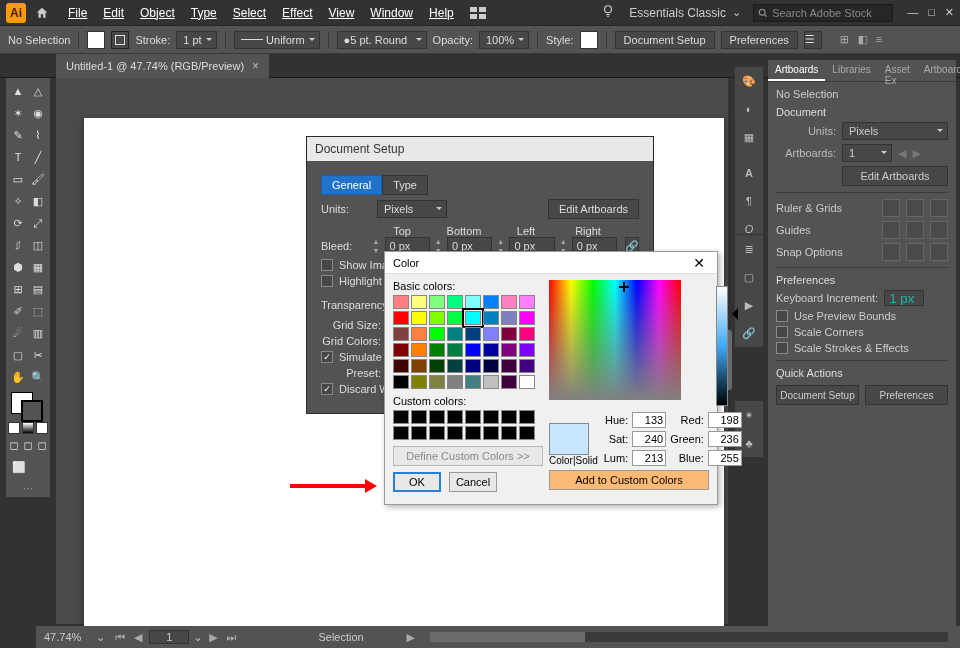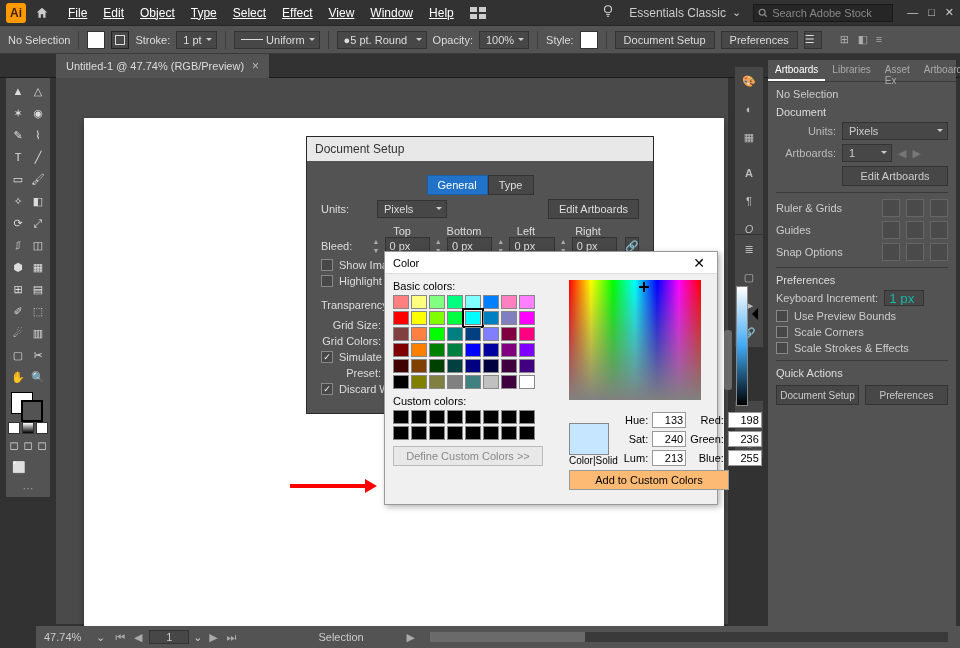--- a/index.html
+++ b/index.html
@@ -88,21 +88,21 @@
 .status .nb { width:14px; height:14px; display:flex;align-items:center;justify-content:center;color:#aaa;}
 .status .pg { width:40px; height:14px; background:#474747; border:1px solid #333; text-align:center;}
 .status .seltxt { margin-left:80px;}
 .status .scroll { flex:1; margin:0 12px; height:10px; background:#3a3a3a; position:relative;}
 .status .thumb { position:absolute; left:0; width:30%; height:100%; background:#6a6a6a;}
 
 
 .dlg-docsetup { position:absolute; left:306px; top:136px; width:348px; background:#535353; border:1px solid #2a2a2a; color:#ddd; font-size:11px;}
 .dlg-docsetup .titlebar { height:24px; background:#e8e8e8; color:#333; display:flex; align-items:center; padding:0 8px; font-size:12px;}
 .dlg-docsetup .body { padding:10px 14px 14px;}
-.dlg-docsetup .tabs { display:flex; justify-content:center; gap:0; margin:4px 0 2px;}
+.dlg-docsetup .tabs { display:flex; justify-content:flex-start; gap:0; margin:4px 0 2px;}
 .dlg-docsetup .tabs .tb { padding:3px 10px; background:#474747; border:1px solid #333;}
 .dlg-docsetup .tabs .tb.active { background:#2073c9; border-color:#1a5fa8; color:#fff;}
 .dlg-docsetup .line { display:flex; align-items:center; gap:6px; margin:4px 0;}
 .dlg-docsetup .lab { width:50px; text-align:left;}
 .dlg-docsetup .sel { width:70px; height:18px; background:#474747; border:1px solid #333; display:flex;align-items:center;padding:0 14px 0 6px;position:relative;}
 .dlg-docsetup .sel::after{content:"";position:absolute;right:4px;top:6px;border:3px solid transparent;border-top-color:#ccc;}
 .dlg-docsetup .editart { margin-left:auto; height:20px; padding:0 10px; background:#474747; border:1px solid #333; display:flex;align-items:center;}
 .dlg-docsetup .bleedhdr { display:flex; gap:0; margin-top:6px; padding-left:50px;}
 .dlg-docsetup .bleedhdr span{ width:62px; text-align:center;}
 .dlg-docsetup .bleedrow { display:flex; align-items:center; gap:4px;}
@@ -110,21 +110,21 @@
 .dlg-docsetup .spinbtn { width:10px;height:18px; display:flex;flex-direction:column;}
 .dlg-docsetup .spinbtn div{flex:1;display:flex;align-items:center;justify-content:center;color:#aaa;font-size:7px;}
 .dlg-docsetup .link { width:14px;height:18px;background:#474747;border:1px solid #333;display:flex;align-items:center;justify-content:center;margin-left:4px;}
 .dlg-docsetup .chk { display:flex; align-items:center; gap:6px; margin:4px 0;}
 .dlg-docsetup .cb { width:12px;height:12px;border:1px solid #888;background:#474747;display:flex;align-items:center;justify-content:center;color:#fff;font-size:9px;}
 
 
 .dlg-color { position:absolute; left:384px; top:251px; width:334px; height:254px; background:#f0f0f0; border:1px solid #999; color:#000; font-size:11px; box-shadow:2px 2px 6px rgba(0,0,0,.3);}
 .dlg-color .titlebar { height:22px; background:#fff; display:flex; align-items:center; padding:0 8px; border-bottom:1px solid #ddd;}
 .dlg-color .titlebar .x { margin-left:auto; width:20px;text-align:center; font-size:14px;}
-.dlg-color .content { display:flex; padding:6px 8px 8px; gap:26px;}
+.dlg-color .content { display:flex; padding:6px 8px 8px; gap:6px;}
 .dlg-color .left { width:150px;}
 .dlg-color .lbl { margin-bottom:3px; display:block;}
 .dlg-color .grid { display:grid; grid-template-columns: repeat(8,16px); gap:2px; margin-bottom:6px;}
 .dlg-color .sw { width:16px;height:14px; border:1px solid #888;}
 .dlg-color .sw.sel { outline:2px solid #000; outline-offset:1px;}
 .dlg-color .grid2 { display:grid; grid-template-columns: repeat(8,16px); gap:2px; margin-bottom:6px;}
 .dlg-color .cw { width:16px;height:14px; border:1px solid #888; background:#000;}
 .dlg-color .defbtn { width:150px; height:20px; background:#e8e8e8; border:1px solid #bbb; color:#888; display:flex;align-items:center;justify-content:center;}
 .dlg-color .btnrow { display:flex; gap:8px; margin-top:6px;}
 .dlg-color .wbtn { width:48px; height:20px; background:#e8e8e8; border:1px solid #999; display:flex;align-items:center;justify-content:center;}
@@ -613,20 +613,28 @@
           <div class="cw"></div>
           <div class="cw"></div>
           <div class="cw"></div>
           <div class="cw"></div>
           <div class="cw"></div>
           <div class="cw"></div>
       </div>
       <div class="defbtn">
           <span>Define Custom Colors &gt;&gt;</span>
         </div>
+      <div class="btnrow">
+        <div class="wbtn primary">
+            <span>OK</span>
+          </div>
+        <div class="wbtn">
+            <span>Cancel</span>
+          </div>
+      </div>
     </div>
     <div class="right" style="position:relative">
       <div class="huesat">
           <div class="cross"></div>
         </div>
       <div class="lumstrip"></div>
       <div class="lumarrow"></div>
       <div class="preview">
         <div>
           <div class="prevbox"></div>

